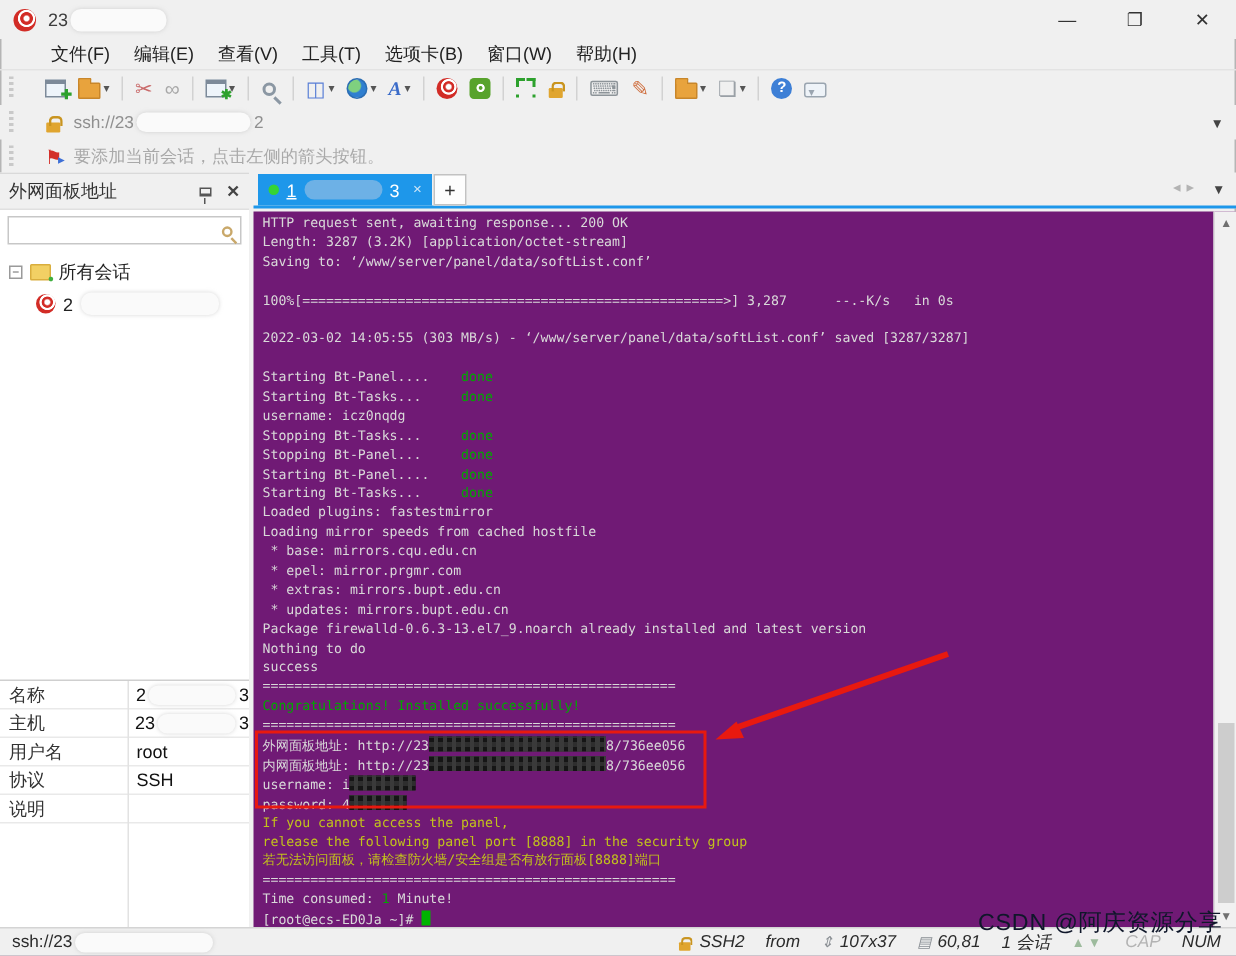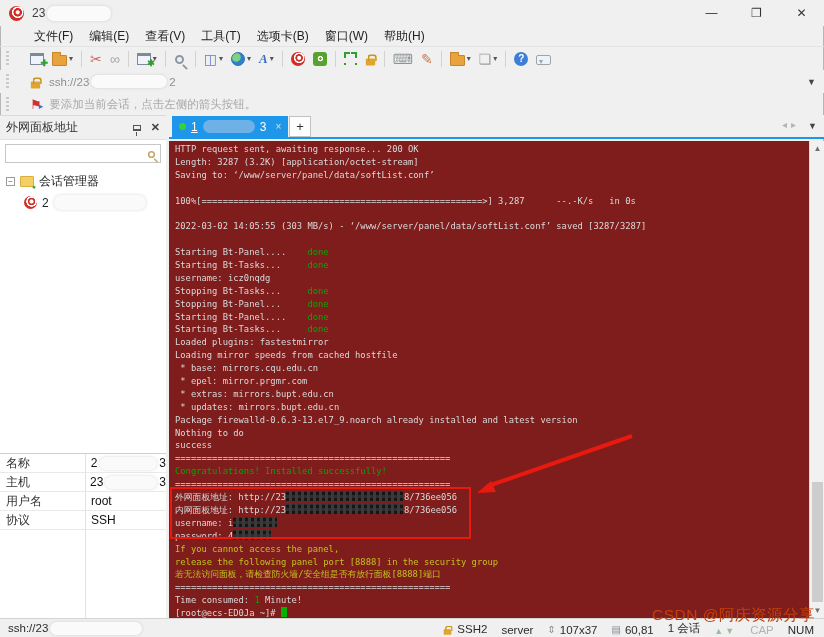--- a/index.html
+++ b/index.html
@@ -95,47 +95,47 @@
   .rightpanel { position:absolute; left:169px; top:0; width:655px; height:503px; }
   .tabbar { position:absolute; left:0; top:0; width:655px; height:24px; background:#f0f0f0; border-bottom:2px solid #1e97ea; }
   .tab-active { position:absolute; left:3px; top:1px; height:21px; background:#1e97ea; color:#fff; display:flex; align-items:center; padding:0 7px; gap:5px; font-size:12px; }
   .tab-dot { width:7px; height:7px; border-radius:50%; background:#35d435; }
   .tab-close { color:#cfe6f7; font-size:10px; margin-left:4px; }
   .tab-new { position:absolute; left:120px; top:1px; width:22px; height:21px; background:#fdfdfd; border:1px solid #c2c2c2; color:#333; font-size:13px; display:flex; align-items:center; justify-content:center; }
   .tab-nav { position:absolute; right:24px; top:4px; color:#b3b3b3; font-size:10px; letter-spacing:4px; }
   .tab-list-caret { position:absolute; right:7px; top:6px; color:#444; font-size:9px; }
 
   
-  .terminal { position:absolute; left:0; top:26px; width:655px; height:477px; background:#7f1d1d; }
+  .terminal { position:absolute; left:0; top:26px; width:655px; height:477px; background:#701a75; }
   .term-lines { position:absolute; left:0; top:0; right:15px; bottom:0; padding:2px 0 0 6px;
                 font-family:"DejaVu Sans Mono", monospace; font-size:8.8px; line-height:12.9px; color:#d9d9d9; white-space:pre; }
   .t-line { height:12.9px; }
   .c-g { color:#00a800; }
   .c-y { color:#c2c21c; }
   .mosaic { display:inline-block; width:120px; height:10px; vertical-align:-1px;
             background-image: repeating-linear-gradient(0deg,#151515 0 3px,#2e2e2e 3px 6px),
                               repeating-linear-gradient(90deg,#101010 0 3px,#3a3a3a 3px 6px);
             background-blend-mode:lighten; }
   .cursor { display:inline-block; width:6px; height:10px; background:#00b400; vertical-align:-1px; }
   .red-box { position:absolute; left:1px; top:346px; width:301px; height:52px; border:2px solid #e8190f; z-index:5; }
   .arrow-svg { position:absolute; left:0; top:0; width:640px; height:477px; z-index:6; }
   .scrollbar { position:absolute; right:0; top:0; width:15px; height:477px; background:#f1f1f1; border-left:1px solid #dcdcdc; }
   .sb-arrow { position:absolute; left:0; width:15px; text-align:center; font-size:8px; color:#707070; }
   .sb-thumb { position:absolute; left:2px; width:11px; height:120px; bottom:16px; background:#cdcdcd; }
 
   
   .statusbar { position:absolute; left:0; top:618px; width:824px; height:19px; background:#f0f0f0; border-top:1px solid #d4d4d4; display:flex; align-items:center; font-size:11.5px; color:#2b2b2b; }
   .sb-left { margin-left:8px; display:flex; align-items:center; gap:2px; }
-  .sb-right { margin-left:auto; margin-right:10px; display:flex; align-items:flex-end; gap:14px; }
+  .sb-right { margin-left:auto; margin-right:10px; display:flex; align-items:center; gap:14px;font-style:italic; }
   .sb-item { display:flex; align-items:center; gap:4px; }
   .sb-ic { color:#8a8f94; font-size:10px; }
   .sb-arrows { color:#9dbb9d; font-size:9px; letter-spacing:2px; }
   .dim { color:#b3b3b3; }
 
-  .watermark { position:absolute; right:9px; top:605px; font-size:15.5px; color:#c2410c; z-index:50; letter-spacing:.5px; }
+  .watermark { position:absolute; right:9px; top:605px; font-size:15.5px; color:#0f172a; z-index:50; letter-spacing:.5px; }
 </style>
 </head>
 <body>
 
 <div class="window">
 
   <div class="titlebar">
     <div class="app-icon"></div>
     <div class="title-text">
       <span>23</span>
@@ -266,21 +266,21 @@
           <span class="sm-close">✕</span>
         </span>
       </div>
       <div class="sm-search">
         <span class="ic-search"></span>
       </div>
       <div class="tree">
         <div class="tree-row">
           <span class="expander">−</span>
           <span class="tree-folder"></span>
-          <span>会话管理器</span>
+          <span>所有会话</span>
         </div>
         <div id="tree-children">
             <div class="tree-row tree-child">
               <span class="tree-shell"></span>
               <span>2</span>
               <span class="blur" style="width: 92px; height: 15px;"></span>
             </div>
           </div>
       </div>
       <div class="props" id="props-grid">
@@ -303,20 +303,26 @@
           <div class="prop-row">
             <span class="prop-label">用户名</span>
             <span class="prop-value">
               <span>root</span>
             </span>
           </div>
           <div class="prop-row">
             <span class="prop-label">协议</span>
             <span class="prop-value">
               <span>SSH</span>
+            </span>
+          </div>
+          <div class="prop-row">
+            <span class="prop-label">说明</span>
+            <span class="prop-value">
+              <span></span>
             </span>
           </div>
         </div>
     </div>
     <div class="splitter"></div>
 
     <div class="rightpanel">
       <div class="tabbar">
         <div class="tab-active">
           <span class="tab-dot"></span>
@@ -349,21 +355,21 @@
   <div class="statusbar">
     <span class="sb-left">
       <span>ssh://23</span>
       <span class="blur" style="width:92px;height:13px;"></span>
     </span>
     <span class="sb-right">
       <span class="sb-item">
           <span class="ic-lock small" style="transform:scale(.7);"></span>
           <span>SSH2</span>
         </span>
-      <span class="sb-item">server</span>
+      <span class="sb-item">from</span>
       <span class="sb-item">
           <span class="sb-ic">⇕</span>
           <span>107x37</span>
         </span>
       <span class="sb-item">
           <span class="sb-ic">▤</span>
           <span>60,81</span>
         </span>
       <span class="sb-item">1 会话</span>
       <span class="sb-arrows">▲▼</span>

